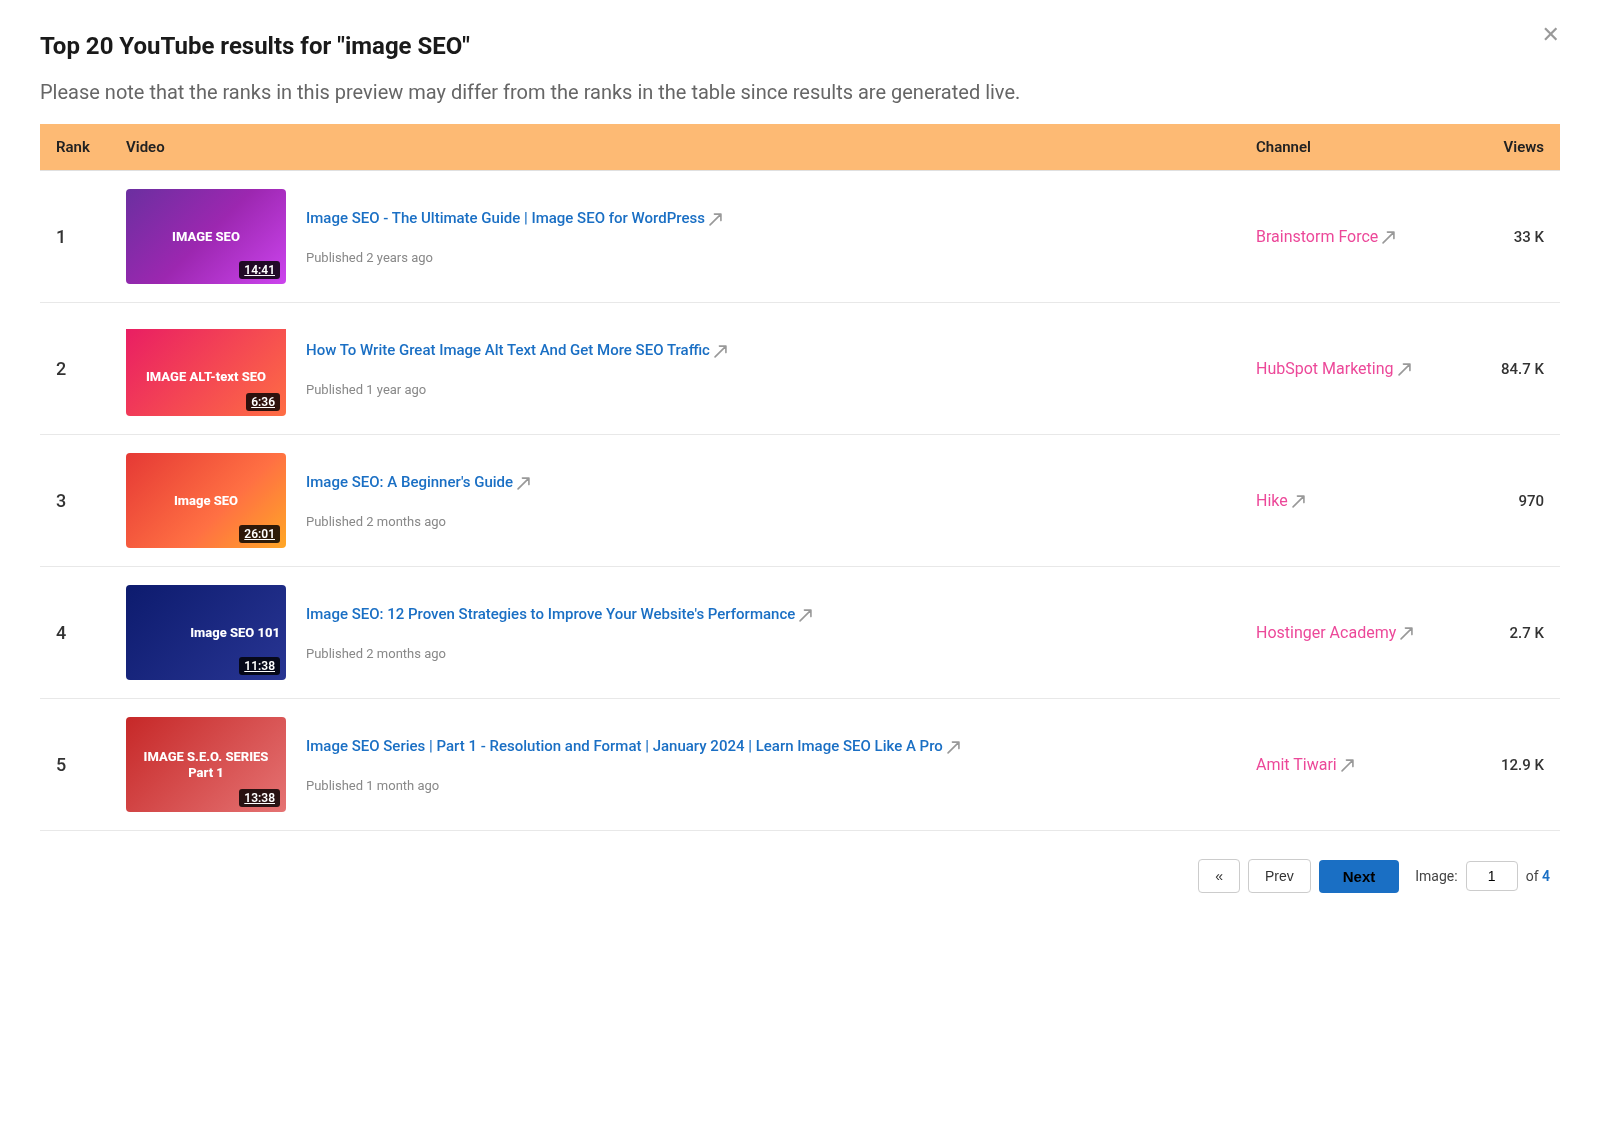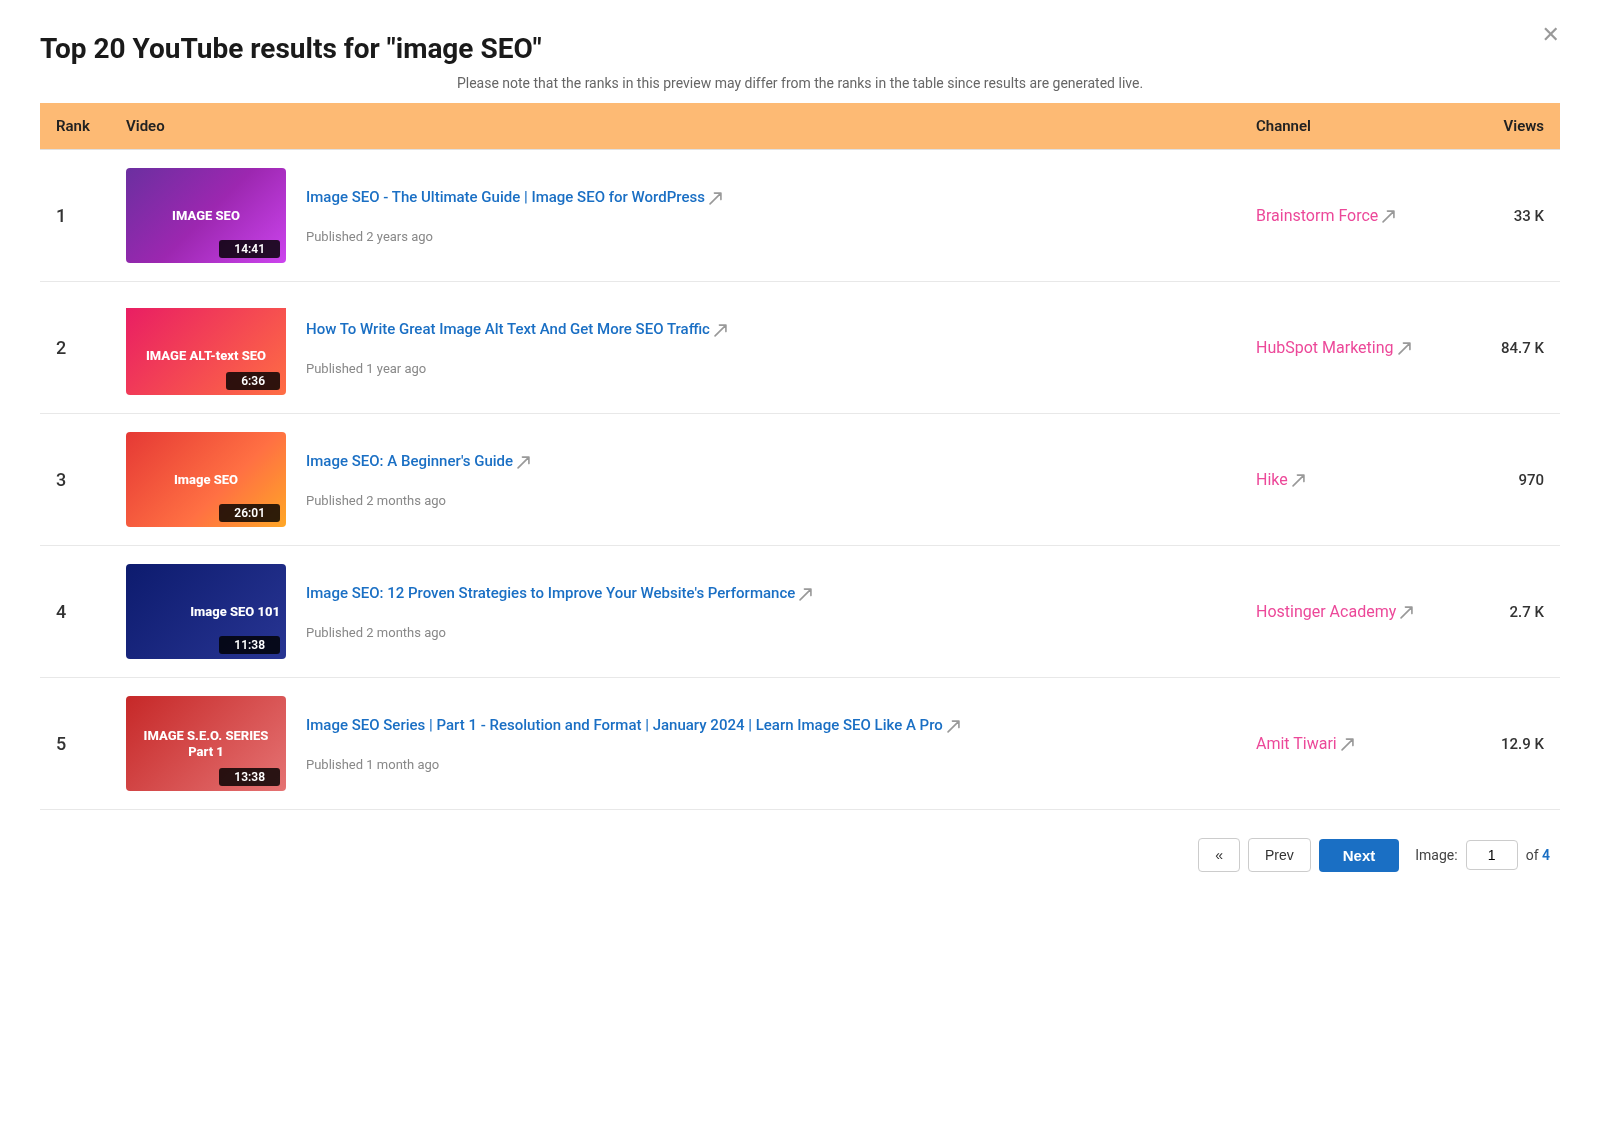--- a/index.html
+++ b/index.html
@@ -17,30 +17,29 @@
       top: 24px;
       right: 40px;
       font-size: 22px;
       color: #999;
       cursor: pointer;
       background: none;
       border: none;
       line-height: 1;
     }
     .page-title {
-      font-size: 28px;
+      font-size: 24px;
       font-weight: 700;
       color: #1a1a1a;
-      margin-bottom: 10px;
+      margin-bottom: 20px;
     }
     .subtitle {
-      font-size: 14px;
+      font-size: 20px;
       color: #666;
-      margin-bottom: 12px;
-      text-align: center;
+      margin-bottom: 20px;
     }
     table {
       width: 100%;
       border-collapse: collapse;
     }
     thead tr {
       background: #fdba74;
     }
     th {
       padding: 14px 16px;
@@ -91,22 +90,23 @@
       overflow: hidden;
     }
     .thumb-duration {
       position: absolute;
       bottom: 5px;
       right: 6px;
       background: rgba(0,0,0,0.82);
       color: #fff;
       font-size: 12px;
       font-weight: 600;
-      padding: 2px 15px;
+      padding: 2px 5px;
       border-radius: 3px;
+      text-decoration: underline;
     }
     .video-info { flex: 1; }
     .video-title {
       font-size: 15px;
       color: #1a6fc4;
       text-decoration: none;
       font-weight: 500;
       line-height: 1.4;
     }
     .external-icon {
@@ -137,21 +137,21 @@
       background: #fff;
       color: #333;
       padding: 8px 16px;
       border-radius: 4px;
       font-size: 14px;
       cursor: pointer;
       font-weight: 500;
     }
     .page-btn.active, .page-btn-next {
       background: #1a6fc4;
-      color: #ffffff;
+      color: #000000;
       border-color: #1a6fc4;
       padding: 8px 24px;
       border-radius: 4px;
       font-size: 15px;
       font-weight: 600;
       cursor: pointer;
       border: none;
     }
     .page-label {
       font-size: 14px;

